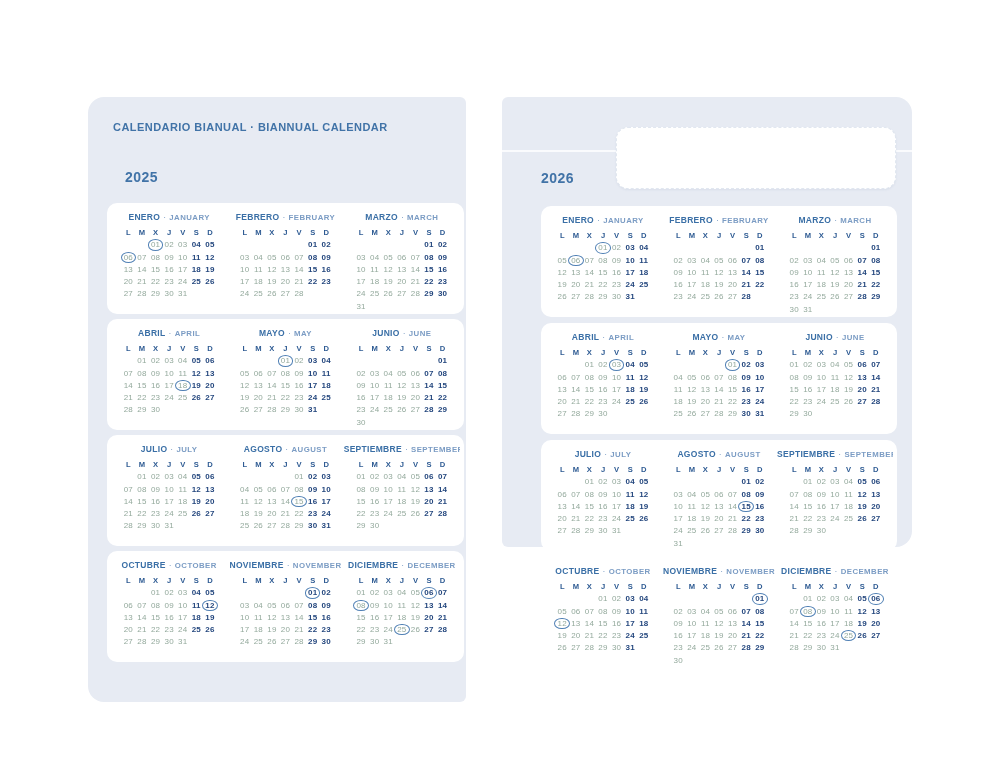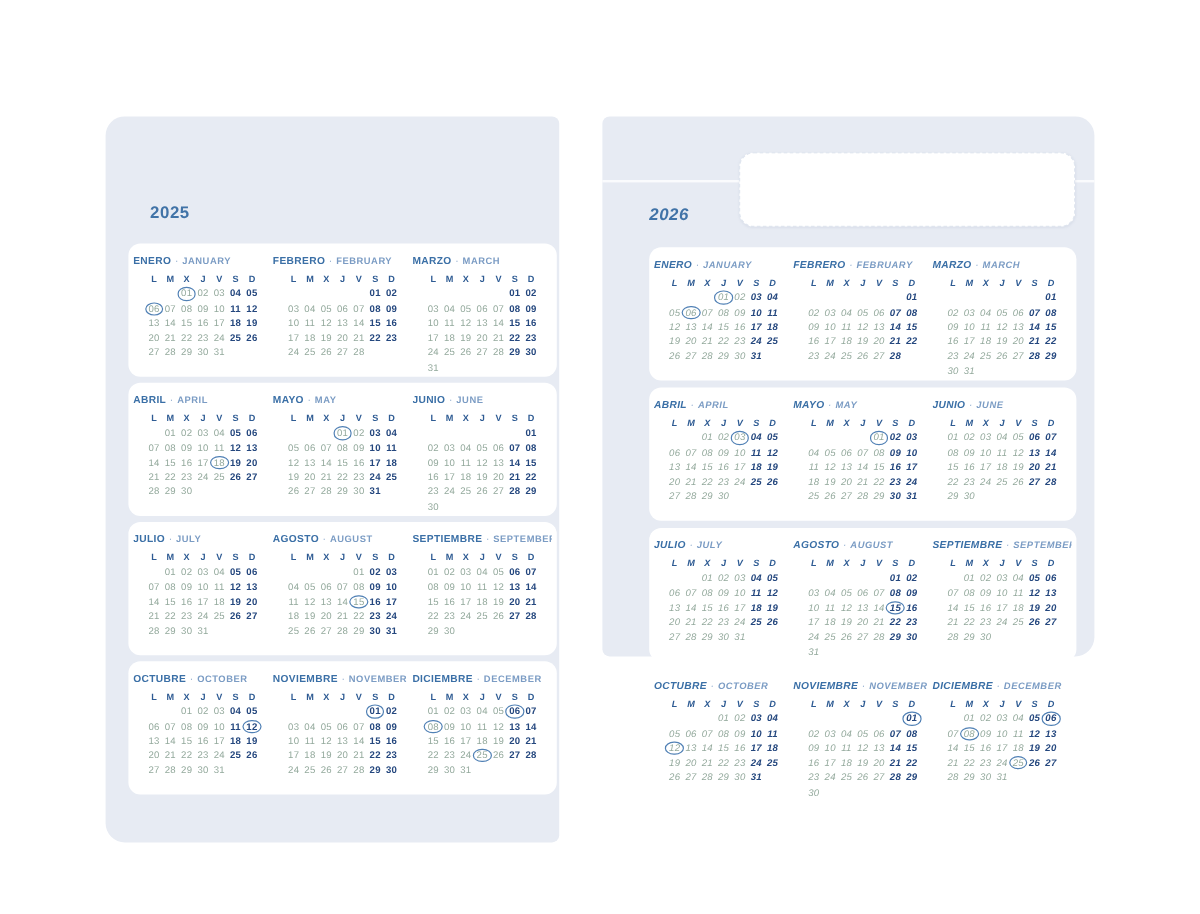--- a/index.html
+++ b/index.html
@@ -2,21 +2,21 @@
 <html><head>
 <meta charset="utf-8">
 <style>
   html,body{margin:0;padding:0;}
   body{
     width:1000px;height:762px;position:relative;background:#ffffff;
     font-family:"Liberation Sans", sans-serif;overflow:hidden;
   }
   .sheet{position:absolute;background:var(--page-bg,#e7ebf3);}
   .sheet-left{left:88px;top:97px;width:378px;height:605px;border-radius:16px 6px 6px 16px;}
-  .sheet-right{left:502px;top:97px;width:410px;height:450px;border-radius:6px 16px 16px 6px;font-style:italic;}
+  .sheet-right{left:502px;top:97px;width:410px;height:450px;border-radius:6px 16px 16px 6px;}
   .edge-line{position:absolute;top:53px;left:0;right:0;height:2px;background:rgba(255,255,255,.8);}
   .page-title{
     position:absolute;left:25px;top:24px;font-size:11px;font-weight:700;
     color:var(--accent,#4173a7);letter-spacing:.45px;white-space:nowrap;
   }
   .year-label{
     position:absolute;font-size:14px;font-weight:700;color:var(--accent,#4173a7);letter-spacing:.5px;
   }
   .year-left{left:37px;top:72px;}
   .year-right{left:39px;top:73px;}
@@ -27,21 +27,21 @@
   }
   .cards{position:absolute;display:flex;flex-direction:column;}
   .cards-left{left:19px;top:106px;width:357px;gap:5px;}
   .cards-right{left:39px;top:109px;width:356px;gap:6px;}
   .qcard{
     background:#ffffff;border-radius:10px;height:111px;box-sizing:border-box;
     display:grid;grid-template-columns:1fr 1fr 1fr;padding:5px 4px 0;
   }
   .month{overflow:hidden;}
   .mtitle{
-    font-size:8.5px;font-weight:700;color:var(--month-es,#3a6fa6);
+    text-align:center;font-size:8.5px;font-weight:700;color:var(--month-es,#3a6fa6);
     letter-spacing:.3px;margin:4px 0 5px;white-space:nowrap;
   }
   .mtitle .sep{color:var(--month-en,#7b9cc4);font-weight:400;margin:0 3px;}
   .mtitle .en{color:var(--month-en,#7b9cc4);font-size:7.8px;font-weight:700;letter-spacing:.45px;}
   .mgrid{
     display:grid;grid-template-columns:repeat(7,13.6px);justify-content:center;
   }
   .cell{
     position:relative;text-align:center;font-size:8px;line-height:12.3px;height:12.3px;
   }
@@ -50,20 +50,21 @@
   .num.we{color:var(--weekend,#24477e);font-weight:700;}
   .num.circ::after{
     content:"";position:absolute;left:-1px;right:-1px;top:0px;bottom:1px;
     border:1px solid var(--circle,#5181b5);border-radius:50%;
   }
 </style>
 </head>
 <body style="--page-bg: #e7ebf3; --accent: #4173a7; --month-es: #3a6fa6; --month-en: #7b9cc4; --dh: #2e5b93; --day: #93a99c; --weekend: #24477e; --circle: #5181b5;">
 
 <div class="sheet sheet-left">
+  <div class="page-title">CALENDARIO BIANUAL · BIANNUAL CALENDAR</div>
   <div class="year-label year-left">2025</div>
   <div class="cards cards-left" id="cards-2025">
       <div class="qcard">
         <div class="month">
           <div class="mtitle"><span class="es">ENERO</span><span class="sep">·</span><span class="en">JANUARY</span></div>
           <div class="mgrid">
             <span class="cell dh">L</span>
             <span class="cell dh">M</span>
             <span class="cell dh">X</span>
             <span class="cell dh">J</span>

